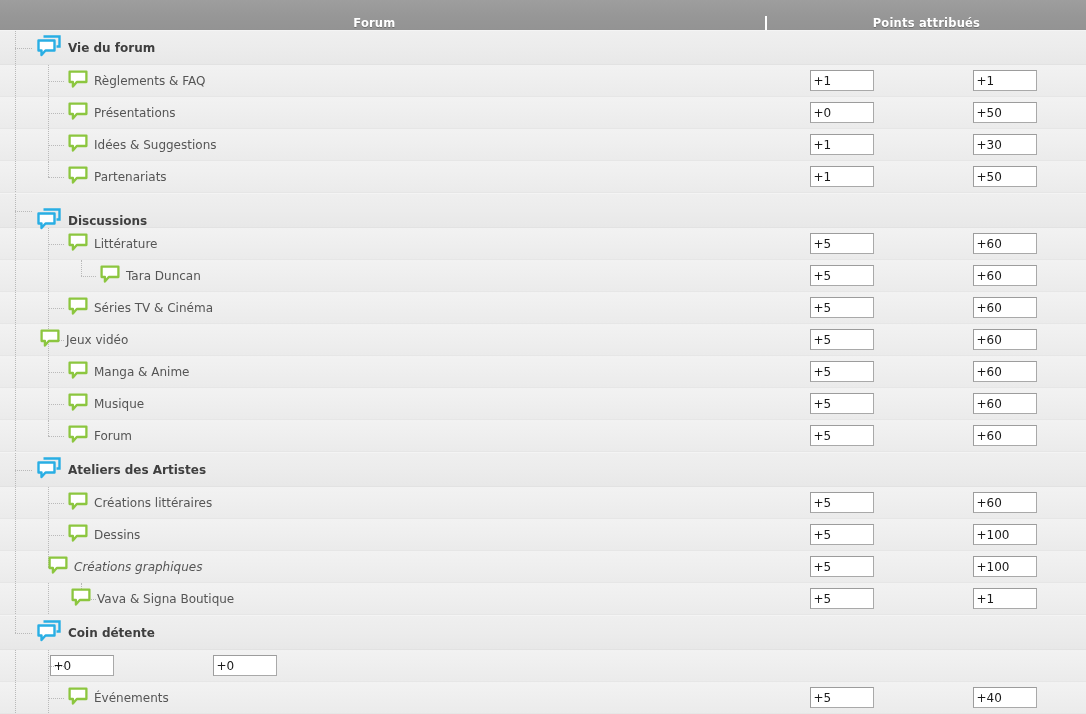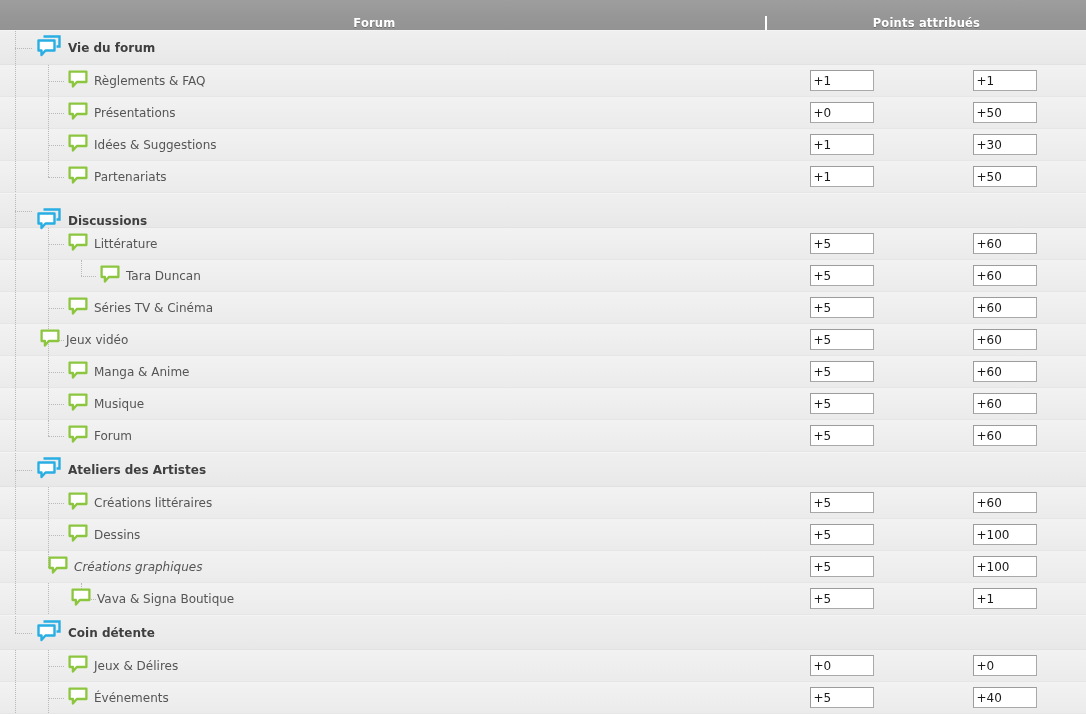--- a/index.html
+++ b/index.html
@@ -524,26 +524,20 @@
           <div class="pt-slot empty"></div>
           <div class="pt-slot empty"></div>
         </div>
       </div>
       <div class="row">
         <div class="guides">
           <div class="vline" style="left:15px"></div>
           <div class="vline" style="left:48px"></div>
           <div class="hline" style="left:48px;width:16px"></div>
         </div>
-        <div class="label-cell" style="padding-left: 68px;">
-          <span class="bubble"><svg width="20" height="19" viewBox="0 0 20 19">
-              <path d="M1.6 1.6 h16.8 v10.4 h-9.6 l-3.9 4.6 v-4.6 h-3.3 z" fill="#ffffff" stroke="#8cc63f" stroke-width="2.3" stroke-linejoin="round"></path>
-            </svg></span>
-          <span class="name">Jeux &amp; Délires</span>
-        </div>
         <div class="points-cell">
           <div class="pt-slot">
             <input type="text" class="pts" value="+0" style="">
           </div>
           <div class="pt-slot">
             <input type="text" class="pts" value="+0" style="">
           </div>
         </div>
       </div>
       <div class="row">

